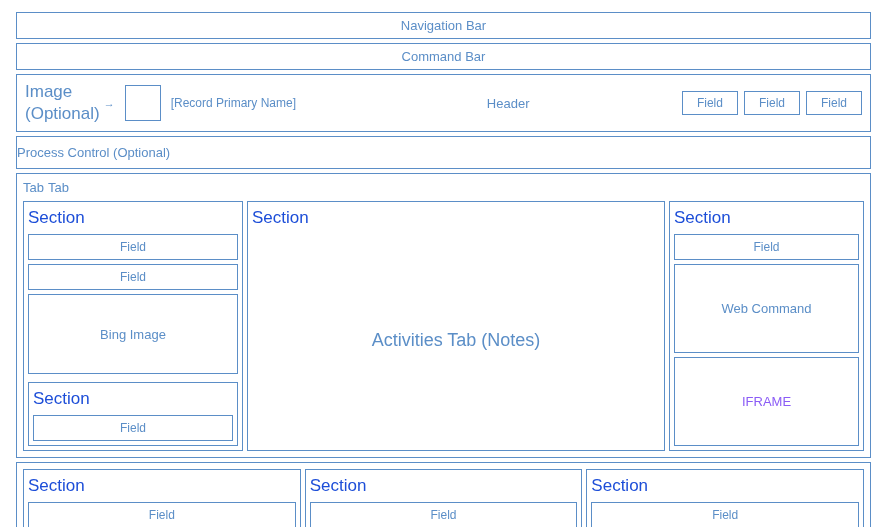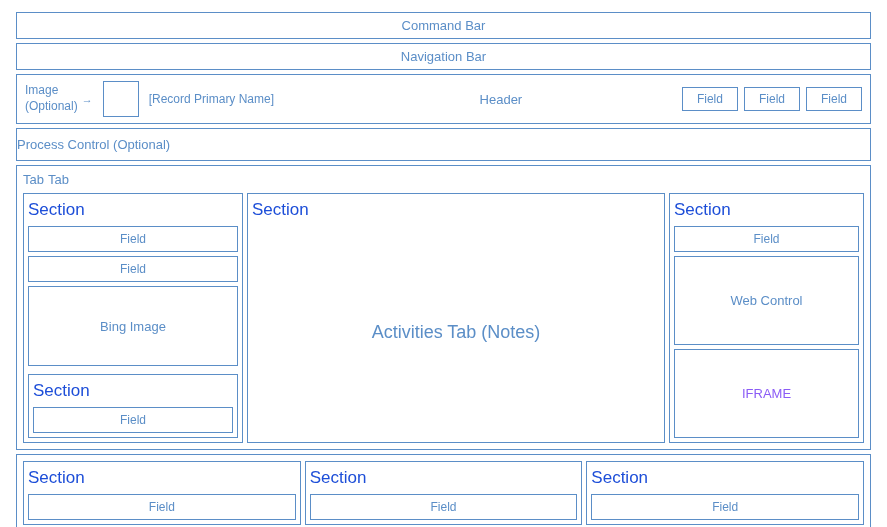--- a/index.html
+++ b/index.html
@@ -225,30 +225,30 @@
       font-size: 11px;
       color: #5b8ec7;
     }
   </style>
 </head>
 <body>
 
 <div class="outer-wrapper">
 
   <div class="bar">
+    <span>Navigation Bar</span>
+  </div>
+
+  <div class="bar">
     <span>Command Bar</span>
-  </div>
-
-  <div class="bar">
-    <span>Navigation Bar</span>
   </div>
 
   <div class="header-row">
     <div class="image-label">
-      <span style="white-space:pre-line; font-size:12px; color:#5b8ec7;">Image
+      <span style="white-space:pre-line; font-size:17px; color:#5b8ec7;">Image
 (Optional)</span>
       <span class="arrow">→</span>
     </div>
     <div class="image-box"></div>
     <div class="record-name">[Record Primary Name]</div>
     <div class="header-center">Header</div>
     <div class="header-fields">
       <div class="field-btn">Field</div>
       <div class="field-btn">Field</div>
       <div class="field-btn">Field</div>
@@ -279,21 +279,21 @@
       </div>
 
       <div class="col col-mid">
         <div class="section-label">Section</div>
         <div class="activities-box">Activities Tab (Notes)</div>
       </div>
 
       <div class="col col-right">
         <div class="section-label">Section</div>
         <div class="field-box">Field</div>
-        <div class="web-resource-box">Web Control</div>
+        <div class="web-resource-box">Web Command</div>
         <div class="iframe-box">IFRAME</div>
       </div>
 
     </div>
   </div>
 
   <div class="bottom-sections-container">
     <div class="bottom-columns-row">
 
       <div class="bottom-col">

